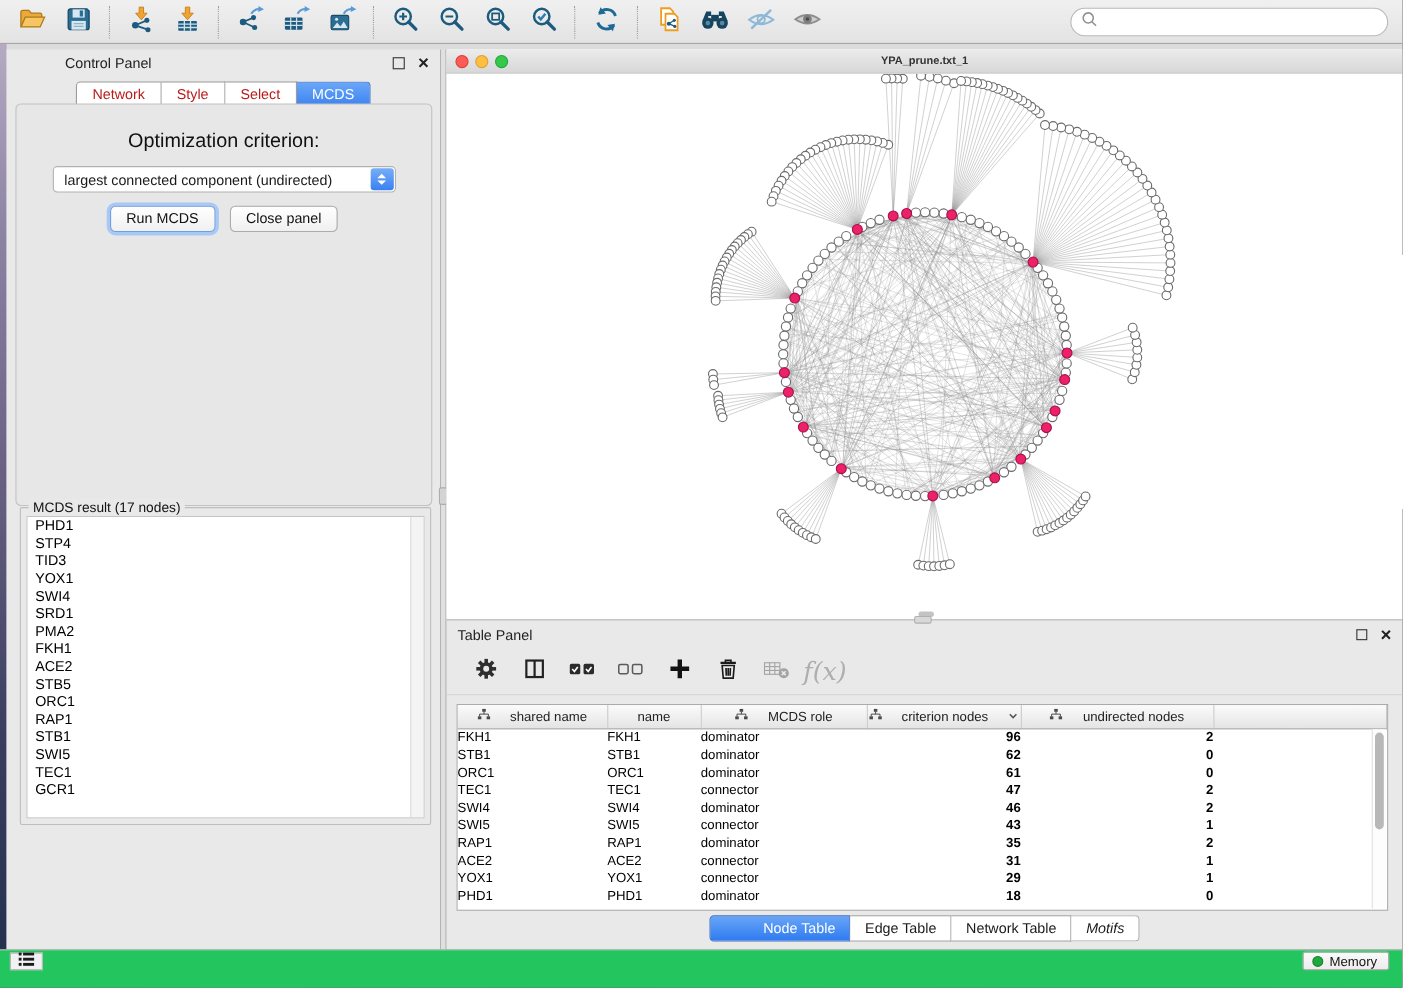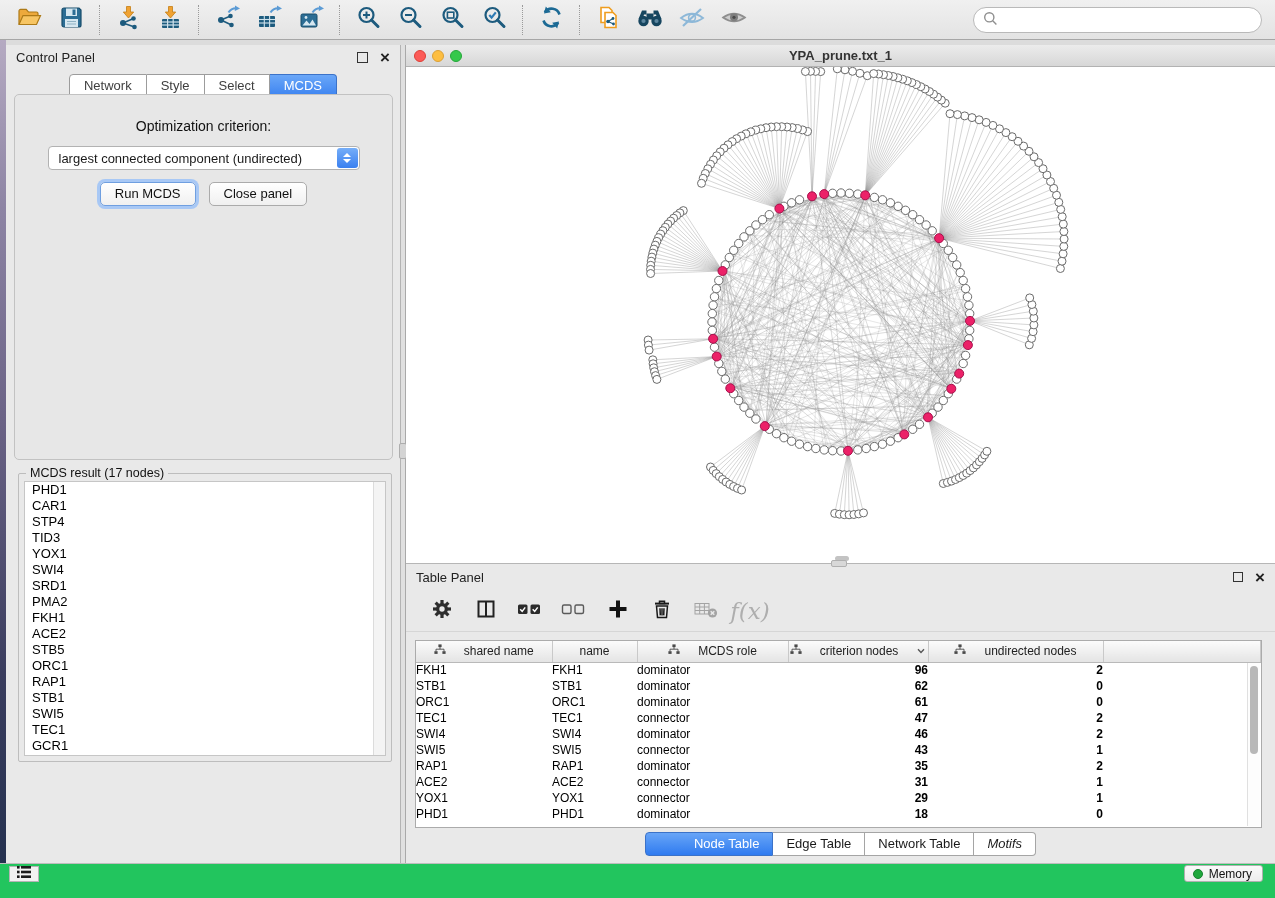--- a/index.html
+++ b/index.html
@@ -23,52 +23,52 @@
     border-left:1px dotted #9a9a9a; }
   .search-wrap { position:absolute; right:13px; top:7px; width:289px; height:26px;
     background:#fff; border:1px solid #b9b9b9; border-radius:13px;
     display:flex; align-items:center; padding-left:9px; }
   .search-wrap input { border:none; outline:none; flex:1; font-size:13px; background:transparent;
     font-family:"Liberation Sans", sans-serif; margin-left:6px; }
 
   
   .control-panel { position:absolute; left:6px; top:45px; width:395px; height:818px;
     background:#e9e9e9; border-right:1px solid #b3b3b3; }
-  .panel-header { height:24px; display:flex; align-items:center; padding:0 10px; }
+  .panel-header { height:24px; display:flex; align-items:center; padding:0 10px;margin-left:43px; }
   .panel-title { font-size:13px; color:#222; }
   .panel-header .spacer { flex:1; }
   .float-icon { width:11px; height:11px; border:1.5px solid #333; display:inline-block; margin-right:12px; }
   .close-icon { font-size:17px; font-weight:700; color:#222; line-height:11px; }
 
   .cp-tabs { position:absolute; left:0; top:29px; width:100%; display:flex; justify-content:center; }
   .cp-tab { font-size:13px; padding:3px 14px 4px; background:#fff; border:1px solid #9c9c9c;
-    border-left:none; color:#404040; }
+    border-left:none; color:#b91c1c; }
   .cp-tab:first-child { border-left:1px solid #9c9c9c; border-radius:4px 0 0 4px; }
   .cp-tab:last-child { border-radius:0 4px 4px 0; }
   .cp-tab.sel { background:linear-gradient(#6aa7f8,#3b82f0); color:#fff; border-color:#3b72c8; }
 
   .cp-body { position:absolute; left:8px; top:49px; width:379px; height:366px;
     background:#e7e7e7; border:1px solid #c2c2c2; border-radius:5px; }
-  .opt-label { text-align:center; font-size:14px; margin-top:23px; color:#111; }
+  .opt-label { text-align:center; font-size:18px; margin-top:23px; color:#111; }
   .dropdown { position:relative; margin:12px auto 0; width:312px; height:24px; background:#fff;
     border:1px solid #b2b2b2; border-radius:4px; font-size:13px; display:flex; align-items:center;
     padding-left:10px; }
   .dd-stepper { position:absolute; right:1px; top:1px; width:21px; height:20px; border-radius:3px;
     background:linear-gradient(#76aef8,#3a80f0); display:flex; flex-direction:column;
     align-items:center; justify-content:center; gap:2px; }
   .dd-stepper .up { width:0; height:0; border-left:4px solid transparent; border-right:4px solid transparent;
     border-bottom:4px solid #fff; }
   .dd-stepper .dn { width:0; height:0; border-left:4px solid transparent; border-right:4px solid transparent;
     border-top:4px solid #fff; }
   .btn-row { display:flex; justify-content:center; gap:13px; margin-top:12px; }
   .mac-btn { font-size:13px; padding:3px 14px 4px; background:linear-gradient(#ffffff,#f0f0f0);
     border:1px solid #ababab; border-radius:5px; color:#111; font-family:"Liberation Sans",sans-serif; }
   .mac-btn.focused { box-shadow:0 0 0 3px #a8c8f5; border-color:#6f9fe0; }
 
-  .mcds-group { position:absolute; left:12px; top:428px; width:374px; height:289px; }
+  .mcds-group { position:absolute; left:12px; top:416px; width:374px; height:289px; }
   .mcds-legend { position:absolute; left:8px; top:-7px; background:#e9e9e9; padding:0 4px;
     font-size:12.5px; color:#111; z-index:2; }
   .mcds-frame { position:absolute; inset:0; border:1px solid #bdbdbd; border-radius:2px; }
   .mcds-list { position:absolute; left:6px; top:8px; right:6px; bottom:6px; background:#fff;
     border:1px solid #c6c6c6; overflow:hidden; }
   .mcds-item { font-size:13px; line-height:16px; padding-left:7px; color:#000; }
   .mcds-scroll { position:absolute; right:0; top:0; bottom:0; width:12px; background:#f4f4f4;
     border-left:1px solid #dcdcdc; }
 
   
@@ -79,21 +79,21 @@
 
   
   .net-window { position:absolute; left:406px; top:45px; width:869px; height:518px; background:#fff; }
   .net-titlebar { height:22px; background:linear-gradient(#ececec,#d7d7d7); border-bottom:1px solid #b2b2b2;
     display:flex; align-items:center; position:relative; }
   .lights { display:flex; gap:6px; margin-left:8px; }
   .light { width:12px; height:12px; border-radius:50%; }
   .light.red { background:#fc5b57; border:1px solid #dd3f37; }
   .light.yellow { background:#fdbe41; border:1px solid #dba037; }
   .light.green { background:#35c84b; border:1px solid #24a73a; }
-  .net-title { position:absolute; left:0; right:0; text-align:center; font-size:13px; font-weight:700; color:#333; }
+  .net-title { position:absolute; left:0; right:0; text-align:center; font-size:10px; font-weight:700; color:#333; }
   .net-canvas { position:relative; width:869px; height:496px; background:#fff; overflow:hidden; }
   .net-hscroll { position:absolute; left:429px; top:489px; width:14px; height:5px; border-radius:3px; background:#c3c3c3; }
 
   
   .table-panel { position:absolute; left:406px; top:563px; width:869px; height:300px; background:#e9e9e9;
     border-top:1px solid #b6b6b6; }
   .tp-header { height:26px; display:flex; align-items:center; padding:0 10px; }
   .tp-toolbar { height:42px; display:flex; align-items:center; padding-left:22px; gap:16px;
     border-bottom:1px solid #d6d6d6; }
   .tp-tool { width:28px; height:30px; display:flex; align-items:center; justify-content:center; border-radius:4px; }
@@ -341,21 +341,20 @@
         <button class="mac-btn focused">Run MCDS</button>
         <button class="mac-btn">Close panel</button>
       </div>
     </div>
     <div class="mcds-group">
       <div class="mcds-frame"></div>
       <div class="mcds-legend">MCDS result (17 nodes)</div>
       <div class="mcds-list">
         <div>
             <div class="mcds-item">PHD1</div>
-            <div class="mcds-item">CAR1</div>
             <div class="mcds-item">STP4</div>
             <div class="mcds-item">TID3</div>
             <div class="mcds-item">YOX1</div>
             <div class="mcds-item">SWI4</div>
             <div class="mcds-item">SRD1</div>
             <div class="mcds-item">PMA2</div>
             <div class="mcds-item">FKH1</div>
             <div class="mcds-item">ACE2</div>
             <div class="mcds-item">STB5</div>
             <div class="mcds-item">ORC1</div>

